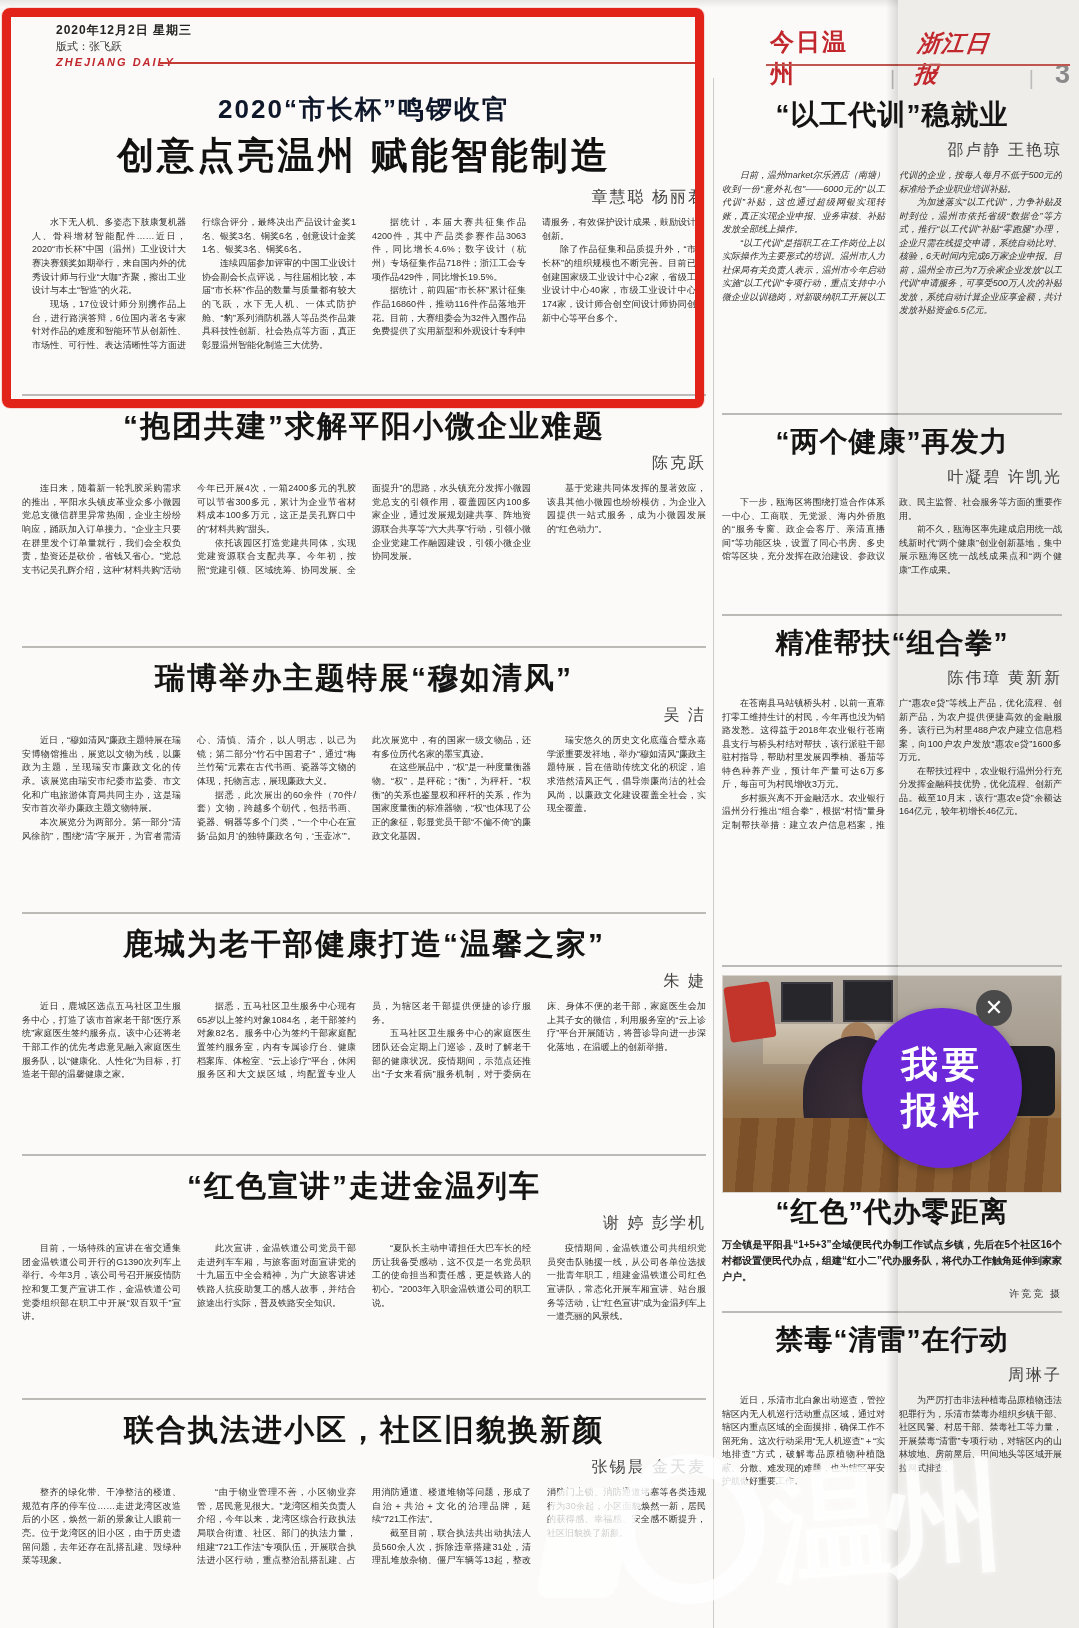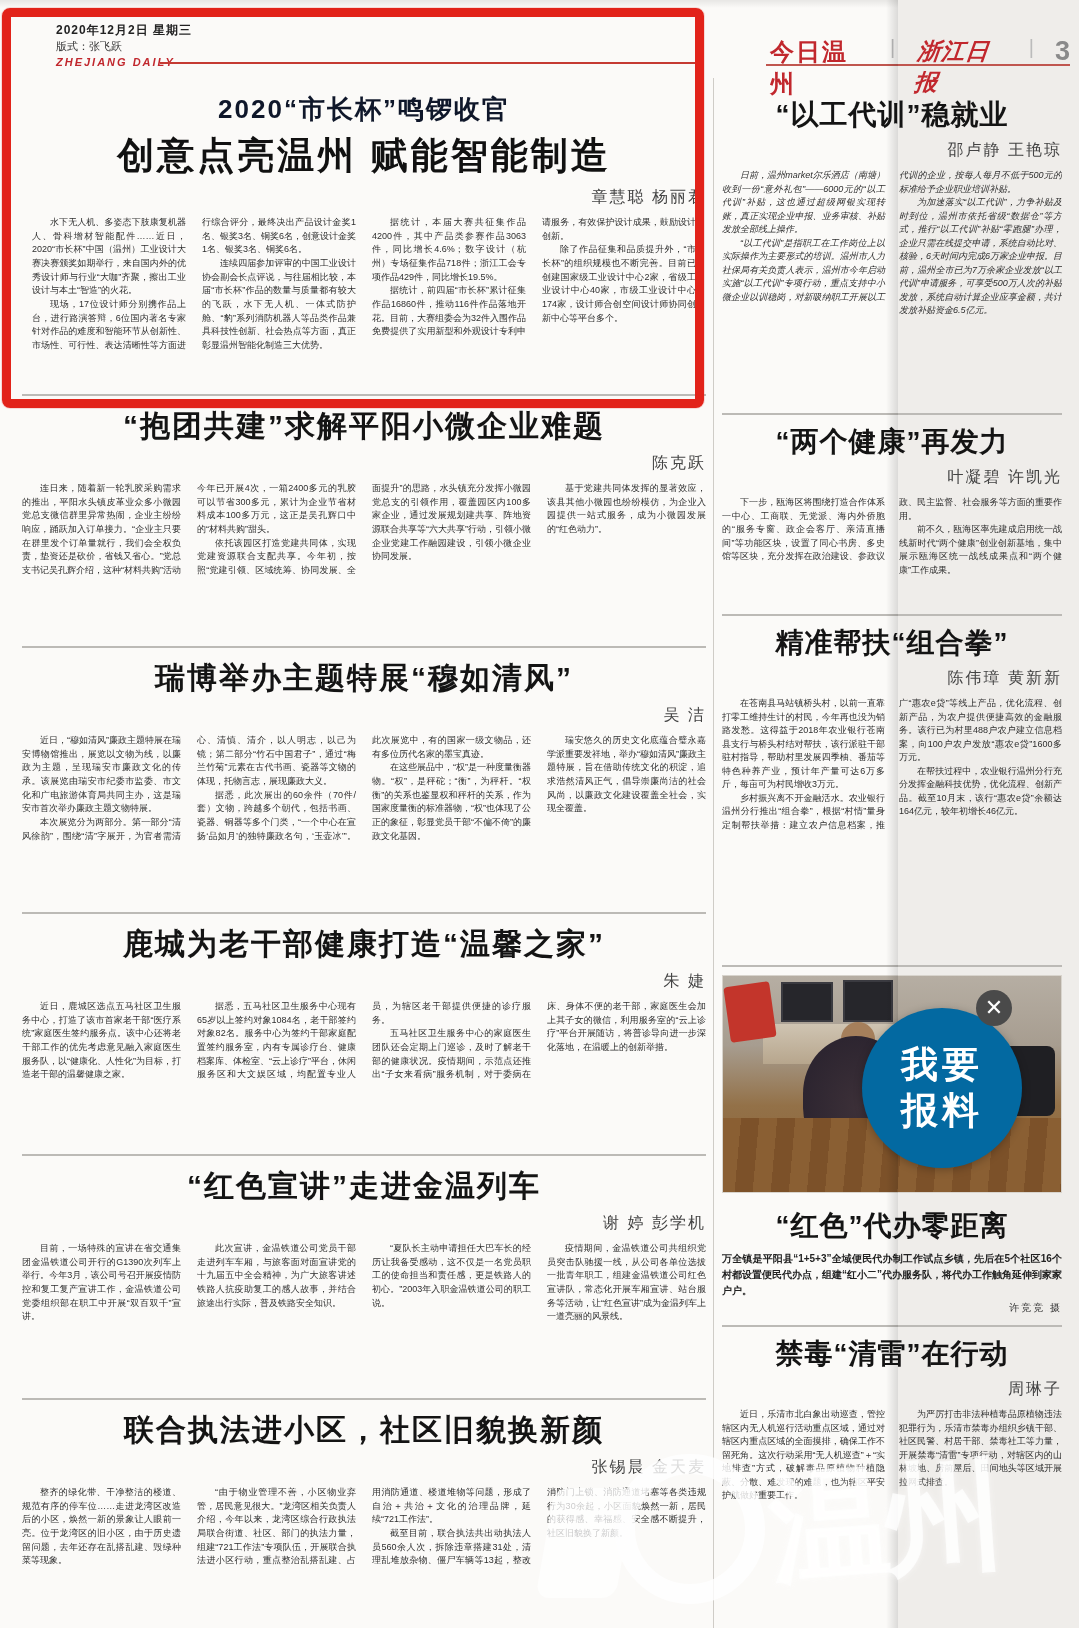--- a/index.html
+++ b/index.html
@@ -8,21 +8,21 @@
   .page { position:absolute; left:0; top:0; width:898px; height:1628px; background:#fbfaf8; }
   .page-edge-right { position:absolute; right:0; top:0; width:12px; height:100%; background:linear-gradient(90deg,rgba(0,0,0,0),rgba(0,0,0,.13)); }
   .page-edge-top { position:absolute; left:0; top:0; width:100%; height:8px; background:linear-gradient(180deg,rgba(0,0,0,.08),rgba(0,0,0,0)); }
 
   
   .hdr-left { position:absolute; left:56px; top:22px; font-size:12px; color:#222; line-height:1.45; }
   .hdr-left .d1 { font-weight:bold; letter-spacing:1px; }
   .hdr-left .d2 { font-size:11px; color:#333; }
   .hdr-left .en { color:#c1272d; font-weight:bold; font-style:italic; font-size:11px; letter-spacing:2px; }
   .hdr-redline-left { position:absolute; left:160px; top:62px; width:540px; height:2px; background:#c53a32; }
-  .hdr-right { position:absolute; left:770px; top:36px; width:300px; display:flex; align-items:flex-start; gap:21px; justify-content:center; }
+  .hdr-right { position:absolute; left:770px; top:26px; width:300px; display:flex; align-items:flex-end; gap:21px; justify-content:center; }
   .hdr-right .sec { color:#c1272d; font-weight:bold; font-size:24px; letter-spacing:2px; }
   .hdr-right .sep { color:#bbb; font-size:20px; }
   .hdr-right .paper { color:#c1272d; font-weight:bold; font-size:23px; font-style:italic; transform:skewX(-6deg); letter-spacing:1px; }
   .hdr-right .pn { color:#8a8a8a; font-weight:bold; font-size:27px; }
   .hdr-redline-right { position:absolute; left:766px; top:64px; width:304px; height:2px; background:#c0564f; }
 
   
   .anno-box { position:absolute; left:2px; top:8px; width:702px; height:400px; border:9px solid #e2231a; border-radius:8px; z-index:50; pointer-events:none; box-shadow:0 0 0 1px rgba(226,35,26,.15); }
 
   .vdivider { position:absolute; left:713px; top:78px; width:1px; height:1550px; background:#cfccc7; }
@@ -59,21 +59,21 @@
   .m2 { left:120px; top:4px; width:50px; height:42px; }
   .desk-shelf { position:absolute; left:40px; top:48px; width:150px; height:40px; background:linear-gradient(180deg,#cfc4b2,#b7a68d); }
   .red-flag { position:absolute; left:4px; top:8px; width:46px; height:56px; background:#c3352b; transform:rotate(-8deg); border-radius:4px; }
   .person { position:absolute; left:80px; top:60px; width:110px; height:120px; background:radial-gradient(ellipse at 50% 60%,#3c3038 0%,#2d2530 70%); border-radius:48% 52% 40% 40%; }
   .head { position:absolute; left:118px; top:46px; width:34px; height:34px; background:#a57f5b; border-radius:50%; }
   .paper-sheet { position:absolute; left:168px; top:118px; width:64px; height:26px; background:#f3f1ea; transform:rotate(-6deg); }
   .desk-front { position:absolute; left:0; bottom:0; width:100%; height:74px; background:repeating-linear-gradient(95deg,#8a5f33 0 18px,#7c5129 18px 36px); }
   .red-cube { position:absolute; left:212px; top:108px; width:26px; height:30px; background:#cc3b30; box-shadow:inset -6px 0 0 rgba(0,0,0,.15); }
   .dark-gear { position:absolute; right:6px; top:70px; width:70px; height:70px; background:#1f1f23; border-radius:8px; }
 
-  .ad-circle { position:absolute; left:862px; top:1008px; width:160px; height:160px; background:#0369a1; border-radius:50%; z-index:60; display:flex; flex-direction:column; align-items:center; justify-content:center; color:#fff; font-weight:bold; font-size:37px; letter-spacing:4px; line-height:1.25; box-shadow:0 2px 8px rgba(0,0,0,.25); cursor:pointer; }
+  .ad-circle { position:absolute; left:862px; top:1008px; width:160px; height:160px; background:#6d28d9; border-radius:50%; z-index:60; display:flex; flex-direction:column; align-items:center; justify-content:center; color:#fff; font-weight:bold; font-size:37px; letter-spacing:4px; line-height:1.25; box-shadow:0 2px 8px rgba(0,0,0,.25); cursor:pointer; }
   .ad-close { position:absolute; left:976px; top:990px; width:36px; height:36px; background:#4a4a4a; border-radius:50%; z-index:61; color:#fff; font-size:22px; display:flex; align-items:center; justify-content:center; cursor:pointer; }
 
   .caption { font-size:10px; font-weight:bold; color:#222; line-height:1.6; text-align:justify; margin-top:6px; }
   .credit { text-align:right; font-size:10px; color:#333; margin-top:2px; letter-spacing:2px; }
 
   
   .watermark { position:absolute; left:545px; top:1448px; width:480px; height:180px; z-index:40; pointer-events:none; opacity:.88; filter:blur(.6px); }
   .wm-ring { position:absolute; left:70px; top:6px; width:150px; height:150px; border:20px solid rgba(255,255,255,.92); border-radius:50%; }
   .wm-blob { position:absolute; left:0; top:40px; width:80px; height:110px; background:rgba(255,255,255,.85); border-radius:14px; transform:skewX(-10deg); }
   .wm-text { position:absolute; left:225px; top:-6px; font-size:120px; font-weight:bold; color:rgba(255,255,255,.95); letter-spacing:-6px; transform:rotate(-4deg); text-shadow:0 0 6px rgba(255,255,255,.6); }
@@ -225,21 +225,21 @@
       <div class="red-flag"></div>
       <div class="head"></div>
       <div class="person"></div>
       <div class="desk-front"></div>
       <div class="paper-sheet"></div>
       <div class="red-cube"></div>
       <div class="dark-gear"></div>
     </div>
 
     <div>
-      <div class="title-r" style="margin-top:14px;">“红色”代办零距离</div>
+      <div class="title-r" style="margin-top:0;">“红色”代办零距离</div>
       <div class="caption">万全镇是平阳县“1+5+3”全域便民代办制工作试点乡镇，先后在5个社区16个村都设置便民代办点，组建“红小二”代办服务队，将代办工作触角延伸到家家户户。</div>
       <div class="credit">许竞竞 摄</div>
     </div>
 
     <div class="rule" style="margin-top:10px;"></div>
 
     <div>
       <div class="title-r">禁毒“清雷”在行动</div>
       <div class="byline">周琳子</div>
       <div class="body2 r4-body">

